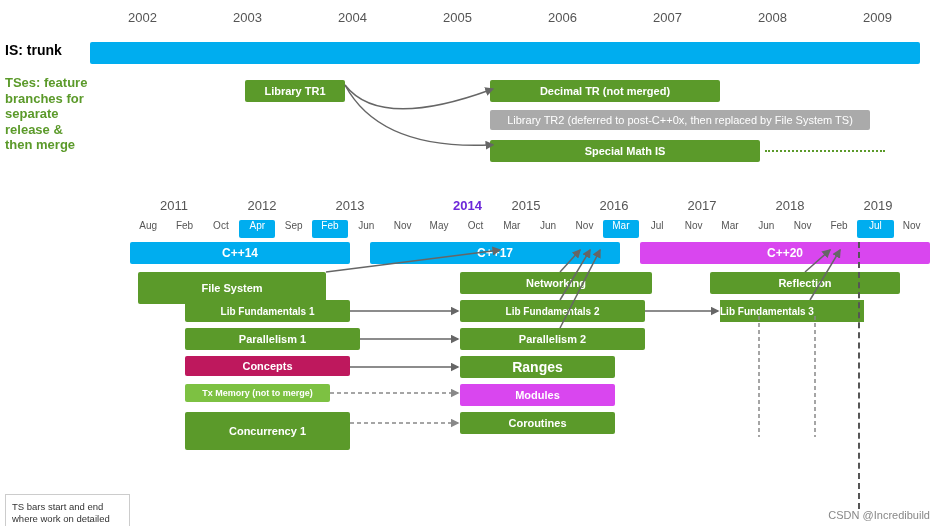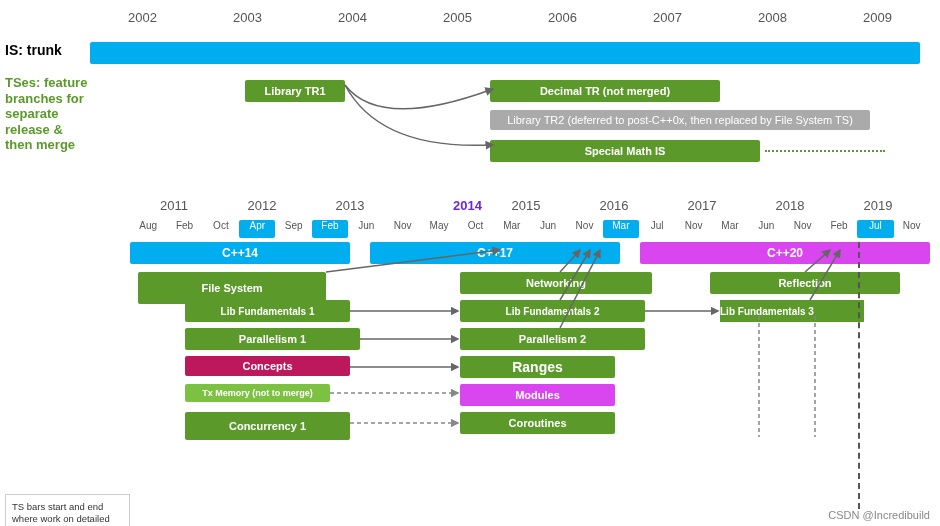--- a/index.html
+++ b/index.html
@@ -337,21 +337,21 @@
         <span style="color:#fff;font-size:14px;font-weight:600;">Ranges</span>
       </div>
 
       <div style="position:absolute;top:112px;left:55px;width:145px;height:18px;background:#7DC142;border-radius:2px;display:flex;align-items:center;justify-content:center;">
         <span style="color:#fff;font-size:9px;font-weight:600;">Tx Memory (not to merge)</span>
       </div>
       <div style="position:absolute;top:112px;left:330px;width:155px;height:22px;background:#d946ef;border-radius:2px;display:flex;align-items:center;justify-content:center;">
         <span style="color:#fff;font-size:11px;font-weight:600;">Modules</span>
       </div>
 
-      <div style="position:absolute;top:140px;left:55px;width:165px;height:28px;background:#5B9A2A;border-radius:2px;display:flex;align-items:center;justify-content:center;">
+      <div style="position:absolute;top:140px;left:55px;width:165px;height:38px;background:#5B9A2A;border-radius:2px;display:flex;align-items:center;justify-content:center;">
         <span style="color:#fff;font-size:11px;font-weight:600;">Concurrency 1</span>
       </div>
       <div style="position:absolute;top:140px;left:330px;width:155px;height:22px;background:#5B9A2A;border-radius:2px;display:flex;align-items:center;justify-content:center;">
         <span style="color:#fff;font-size:11px;font-weight:600;">Coroutines</span>
       </div>
 
       <svg style="position:absolute;top:0;left:0;width:800px;height:237px;overflow:visible;pointer-events:none;">
         <defs>
           <marker id="arrowhead" markerWidth="6" markerHeight="6" refX="5" refY="3" orient="auto">
             <path d="M0,0 L6,3 L0,6 Z" fill="#666"></path>

